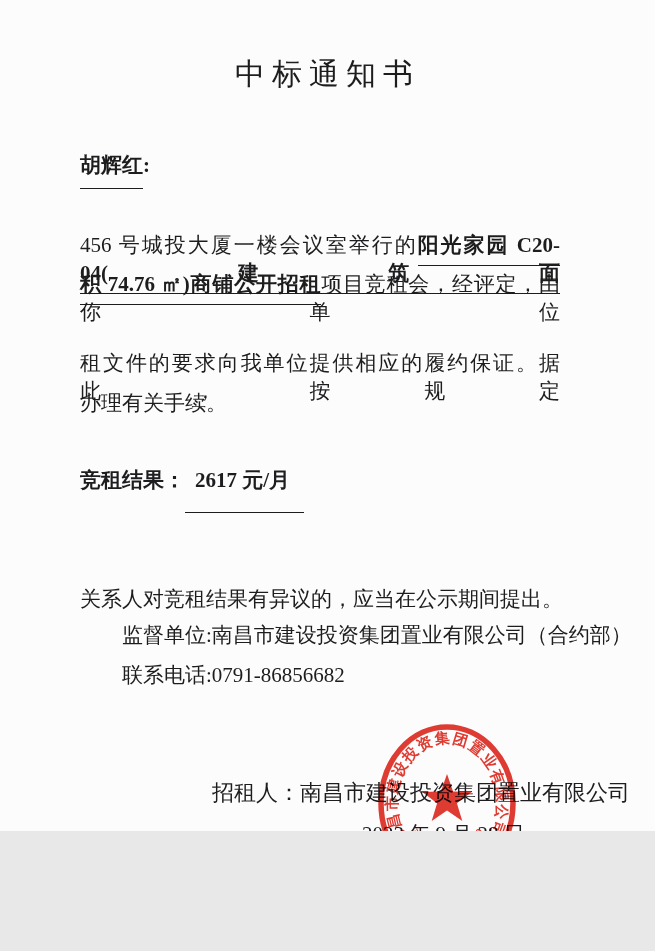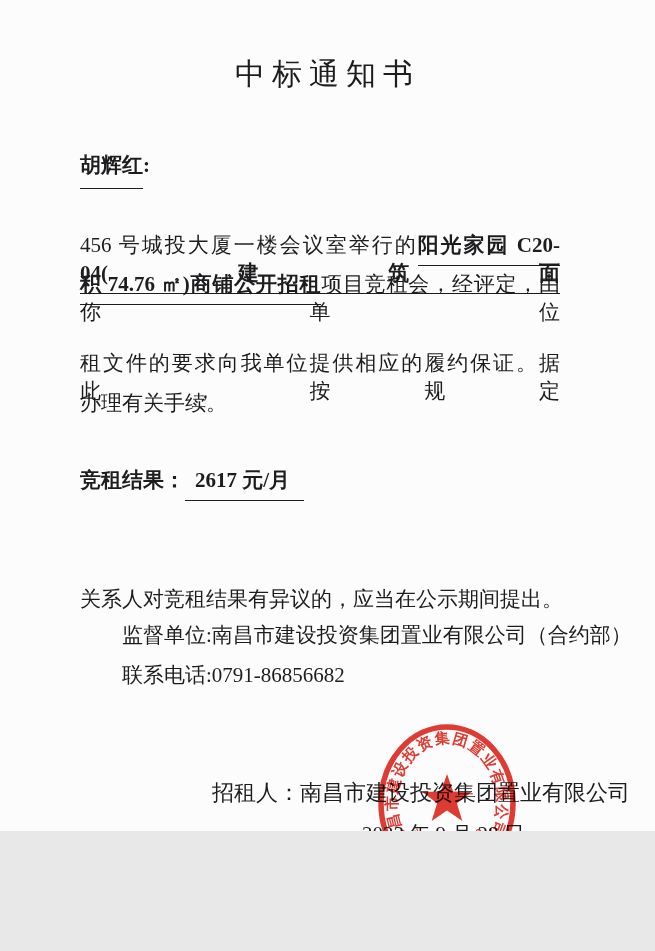--- a/index.html
+++ b/index.html
@@ -41,21 +41,21 @@
     padding-bottom:11px;
   }
   .em-underline{
     font-weight:700;
     border-bottom:1.6px solid #1d1d1f;
     padding-bottom:8px;
   }
   .result-line{font-weight:700;}
   .result-value{
     border-bottom:1.7px solid #1d1d1f;
-    padding:0 14px 8px 10px;
+    padding:0 14px 20px 10px;
   }
   .sig-lessor{position:absolute;left:212px;top:778px;font-size:22px;white-space:nowrap;}
   .sig-date{position:absolute;left:362px;top:820px;font-size:21px;white-space:nowrap;}
   .stamp{
     position:absolute;
     left:352px;top:698px;
     width:190px;height:210px;
     mix-blend-mode:multiply;
     opacity:0.88;
   }

